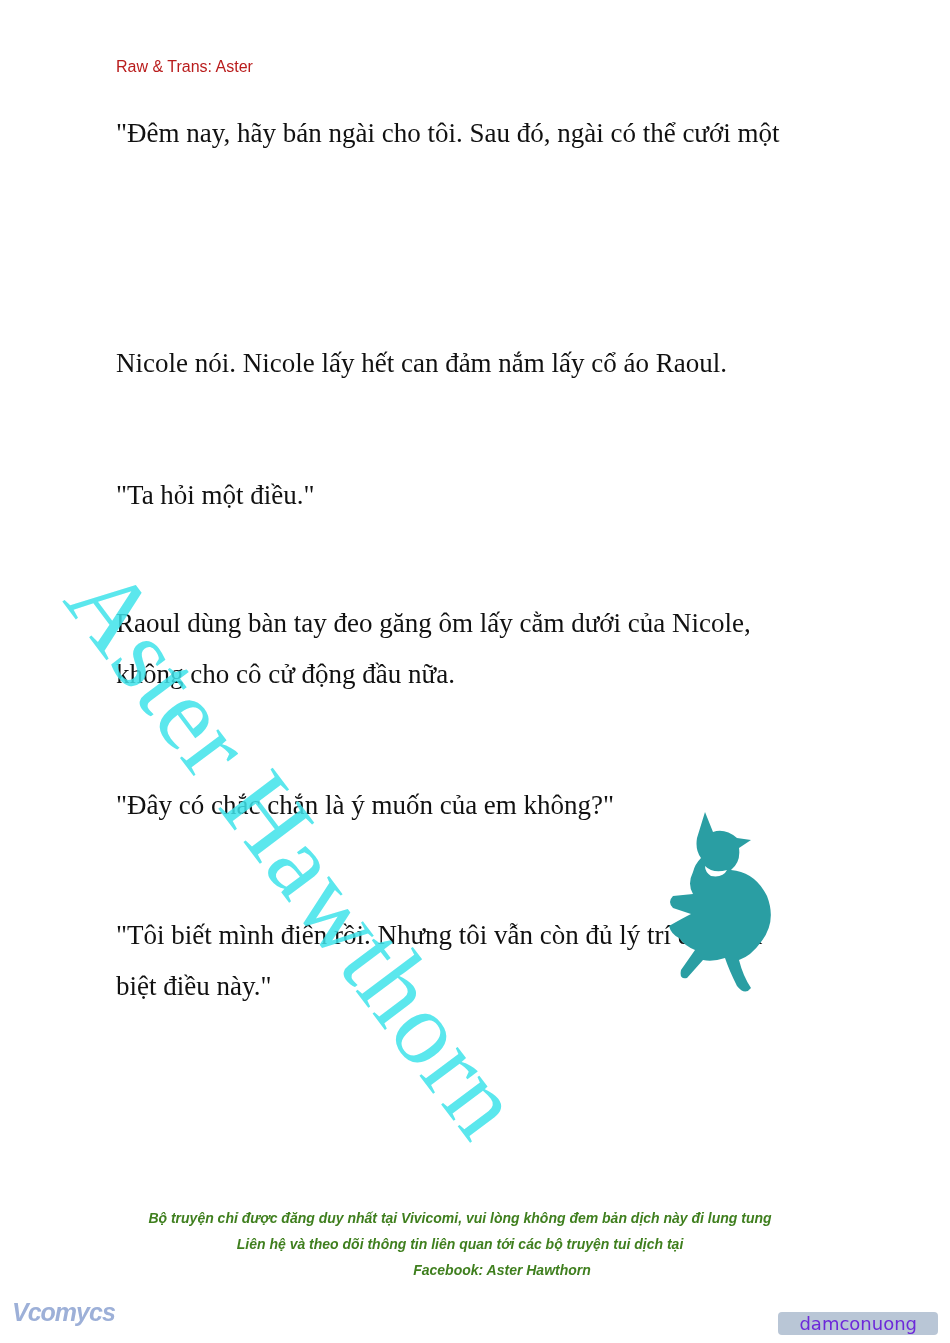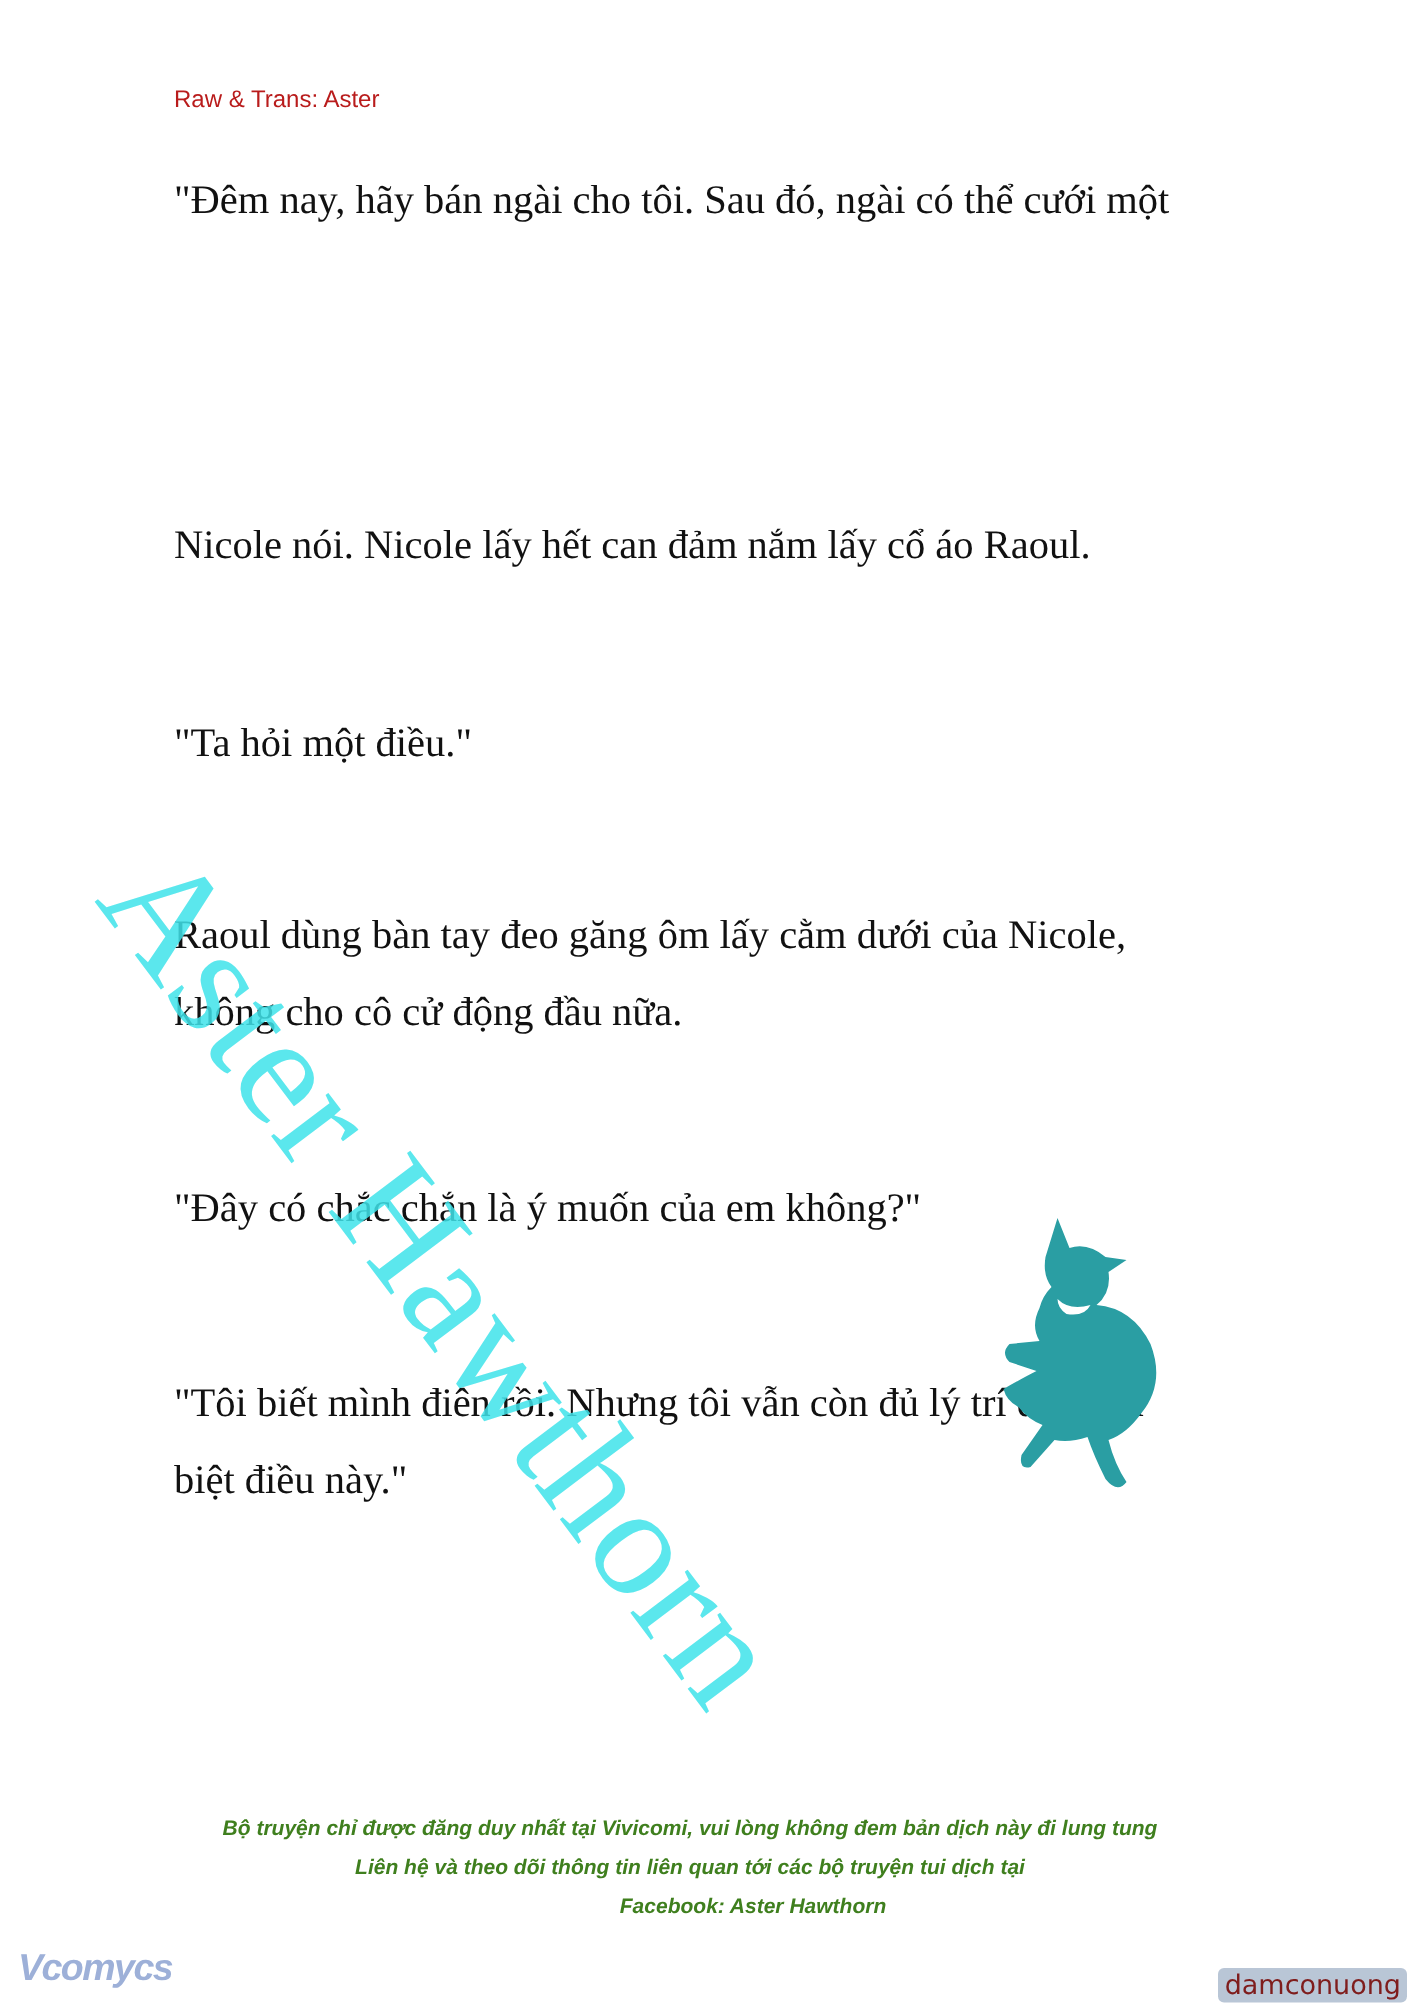--- a/index.html
+++ b/index.html
@@ -3,21 +3,21 @@
 <meta charset="utf-8">
 <style>
   html, body { margin:0; padding:0; background:#ffffff; }
   body { width:950px; height:1343px; position:relative; overflow:hidden; }
   .header { position:absolute; left:116px; top:58px; font-family:"Liberation Sans", sans-serif; font-size:16px; color:#b91c1c; }
   .para { position:absolute; left:116px; font-family:"Liberation Serif", serif; font-size:27px; color:#111; line-height:51px; width:730px; }
   .watermark { position:absolute; left:90px; top:520px; font-family:"Liberation Serif", serif; font-size:104px; color:#3fe3ea; opacity:0.85; transform:rotate(53deg); transform-origin:left center; white-space:nowrap; letter-spacing:1px; }
   .cat { position:absolute; left:665px; top:810px; width:120px; height:185px; }
   .footer { position:absolute; left:0; width:920px; text-align:center; font-family:"Liberation Sans", sans-serif; font-style:italic; font-weight:bold; font-size:14px; color:#3f7f1e; }
   .logo-left { position:absolute; left:12px; top:1298px; font-family:"Liberation Sans", sans-serif; font-style:italic; font-weight:bold; font-size:25px; color:#9db0d8; letter-spacing:-1px; }
-  .logo-right { position:absolute; right:12px; top:1312px; font-family:"DejaVu Sans", sans-serif; font-size:18px; color:#7f1d1d; background:#b9c6d6; border-radius:4px; padding:1px 4px; }
+  .logo-right { position:absolute; right:12px; top:1312px; font-family:"DejaVu Sans", sans-serif; font-size:18px; color:#6d28d9; background:#b9c6d6; border-radius:4px; padding:1px 21px; }
 </style>
 </head>
 <body>
 
 <div class="header">Raw &amp; Trans: Aster</div>
 
 <div class="para" style="top:108px;">
   <div>"Đêm nay, hãy bán ngài cho tôi. Sau đó, ngài có thể cưới một</div>
 </div>
 

